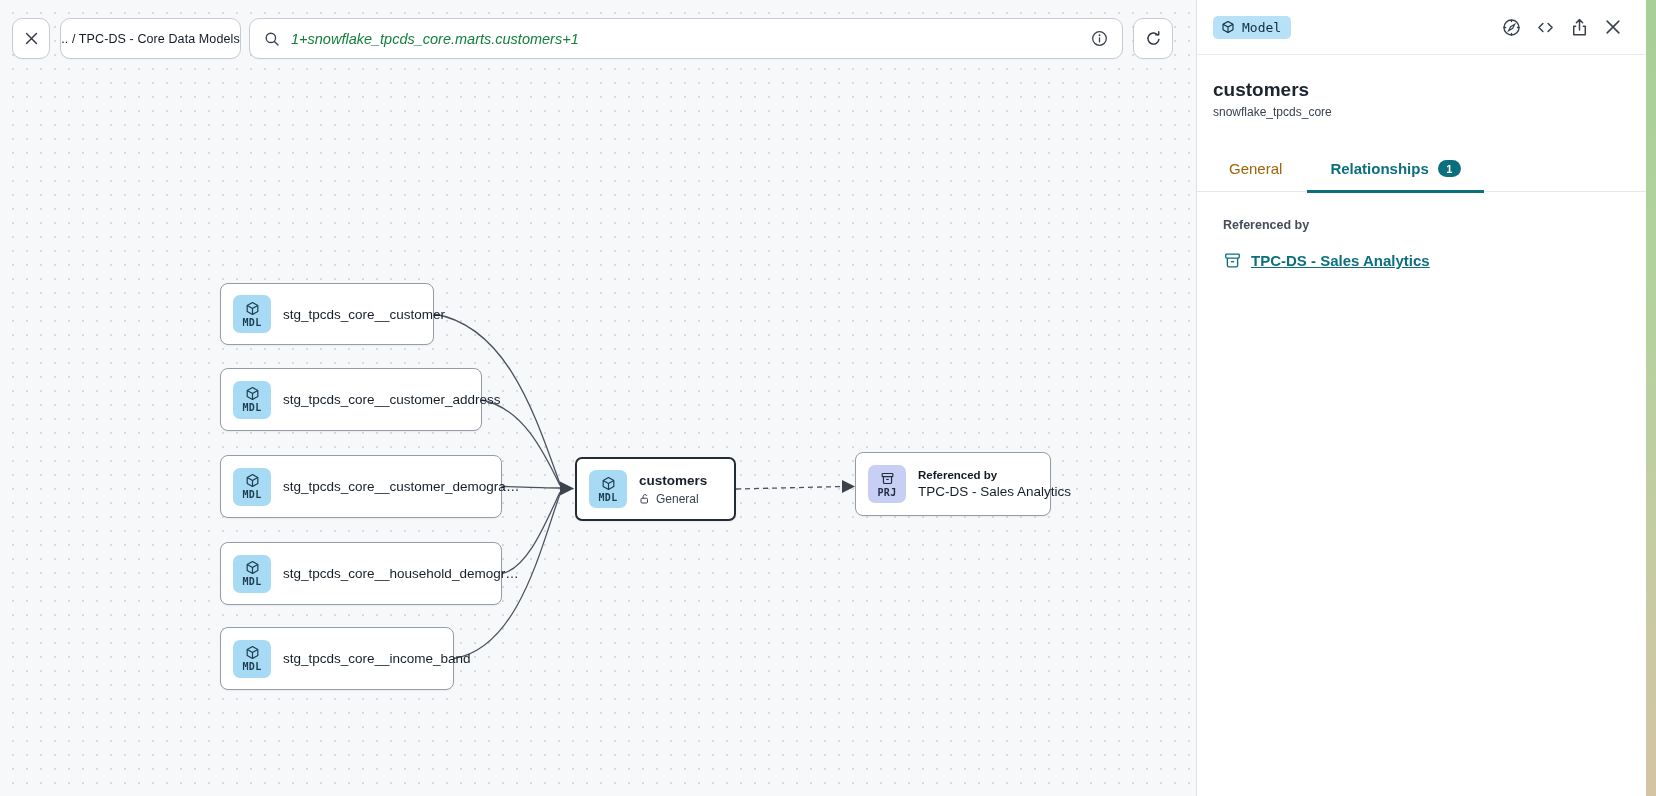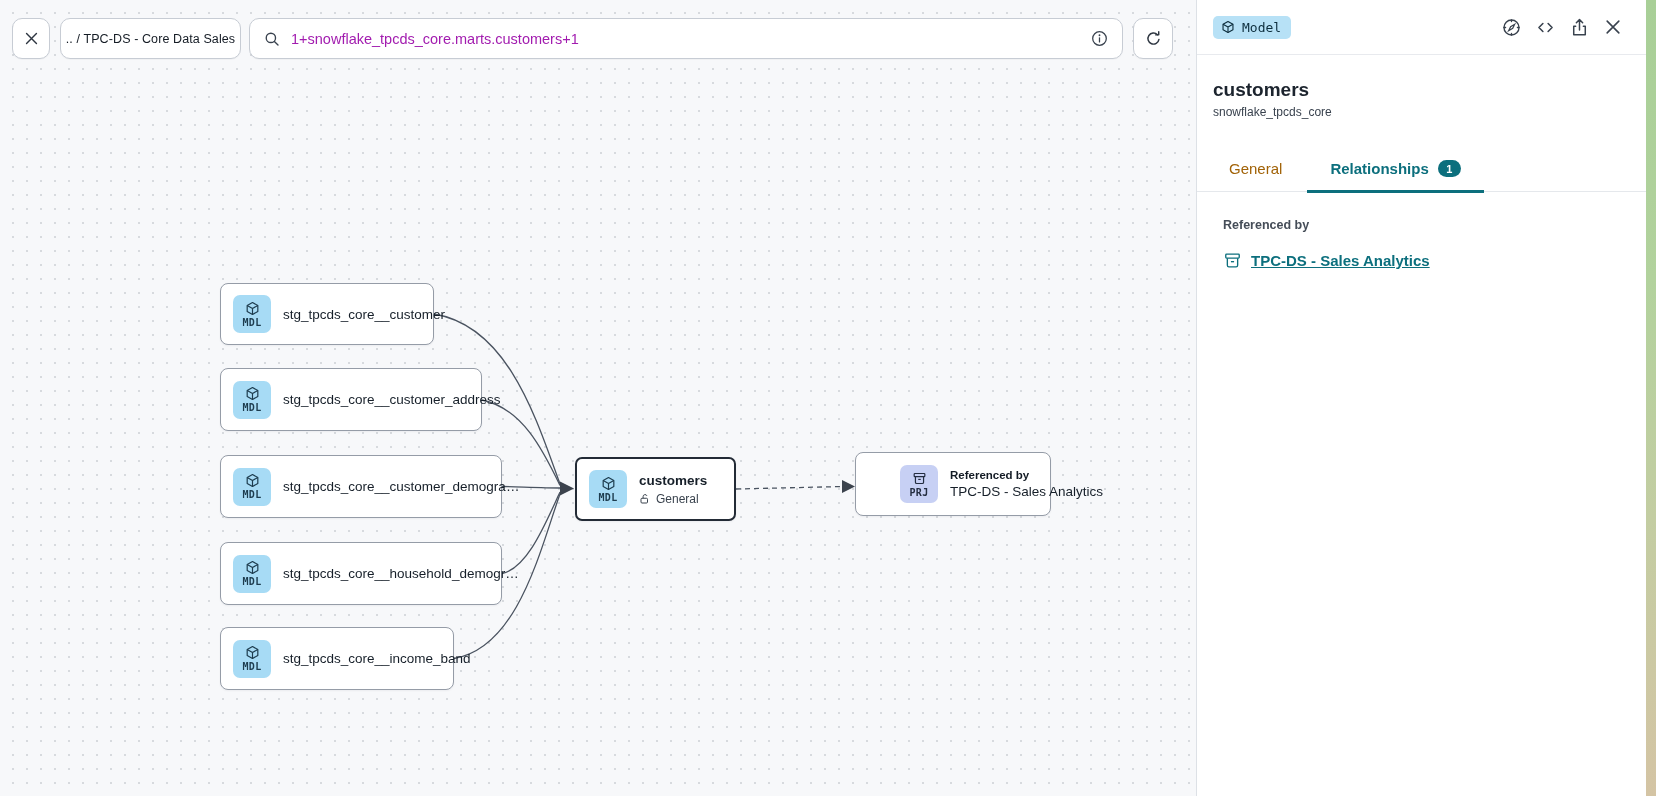--- a/index.html
+++ b/index.html
@@ -25,38 +25,38 @@
   }
   .breadcrumb-btn { font-size:12.5px; color:#141b24; letter-spacing:.1px; }
   .search-box {
     position:absolute; left:249px; top:18px; width:874px; height:41px;
     background:#fff; border:1px solid #c7ccd4; border-radius:10px;
     display:flex; align-items:center; gap:10px; padding:0 13px;
     box-shadow:0 1px 1px rgba(16,24,40,.03);
   }
   .search-box input {
     border:none; outline:none; flex:1; font-family:"Liberation Sans",sans-serif;
-    font-size:14.5px; color:#a21caf; background:transparent;
+    font-size:14.5px; color:#15803d; background:transparent;font-style:italic;
   }
   .icon { display:inline-flex; flex:none; }
 
   
   .node {
     position:absolute; background:#fff; border:1px solid #959ca7; border-radius:8px;
     display:flex; align-items:center; gap:12px; padding:0 12px;
     box-shadow:0 1px 2px rgba(16,24,40,.05); cursor:pointer;
   }
   .node.selected { border:2px solid #232b36; border-radius:7px; }
   .type-chip {
     width:38px; height:38px; border-radius:7px; flex:none;
     display:flex; flex-direction:column; align-items:center; justify-content:center;
     gap:1px; color:#1d3c4e;
   }
   .chip-mdl { background:#a7dbf5; }
-  .chip-prj { background:#c7d0f4; color:#242d40;margin-left:32px; }
+  .chip-prj { background:#c7d0f4; color:#242d40; }
   .type-chip .t { font:700 10px "DejaVu Sans Mono", monospace; letter-spacing:.3px; }
   .node-label { font-size:13.5px; color:#161f29; white-space:nowrap; }
   .node-title { font-size:13.5px; font-weight:700; color:#161f29; }
   .node-sub { display:flex; align-items:center; gap:5px; margin-top:4px; font-size:12px; color:#3a434e; }
   .node-kicker { font-size:11.5px; font-weight:700; color:#121a24; }
   .node-ref-label { font-size:13.5px; color:#161f29; margin-top:3px; white-space:nowrap; }
 
   
   .panel {
     position:absolute; left:1196px; top:0; width:450px; height:796px;
@@ -123,21 +123,21 @@
 
     <div class="tb-btn" style="left:12px; top:18px; width:38px; height:41px;">
       <span class="icon">
         <svg width="17" height="17" viewBox="0 0 24 24" fill="none" stroke="currentColor" stroke-width="2" stroke-linecap="round">
             <path d="M5 5 19 19M19 5 5 19"></path>
           </svg>
       </span>
     </div>
 
     <div class="tb-btn breadcrumb-btn" style="left:60px; top:18px; width:181px; height:41px;">
-      <span>.. / TPC-DS - Core Data Sales</span>
+      <span>.. / TPC-DS - Core Data Models</span>
     </div>
 
     <div class="search-box">
       <span class="icon" style="color:#39424e;">
         <svg width="18" height="18" viewBox="0 0 24 24" fill="none" stroke="currentColor" stroke-width="1.8" stroke-linecap="round">
             <circle cx="10.5" cy="10.5" r="6.2"></circle>
             <path d="M15.2 15.2 20 20"></path>
           </svg>
       </span>
       <input type="text" value="1+snowflake_tpcds_core.marts.customers+1" style="">

